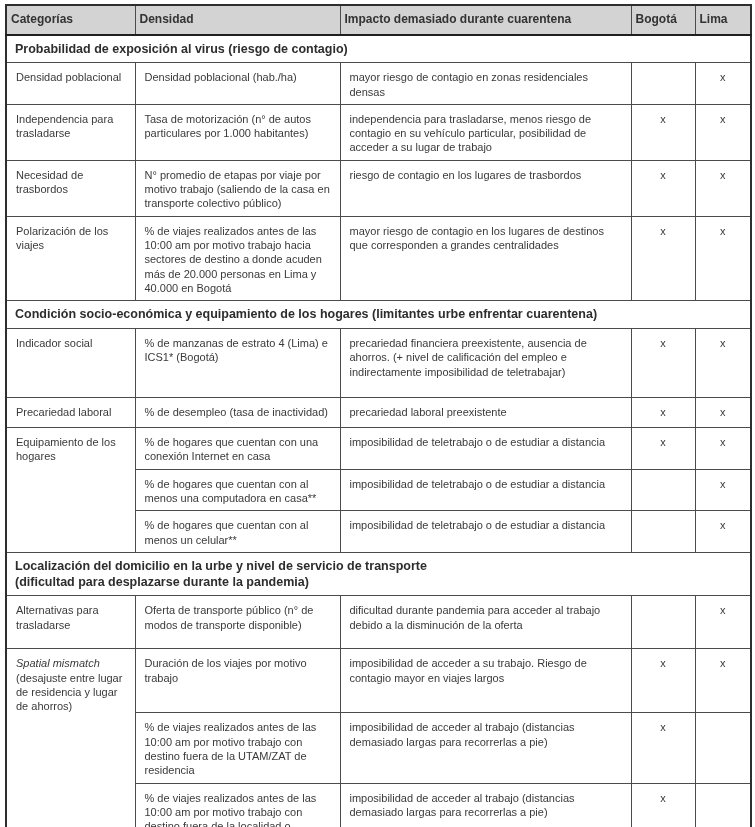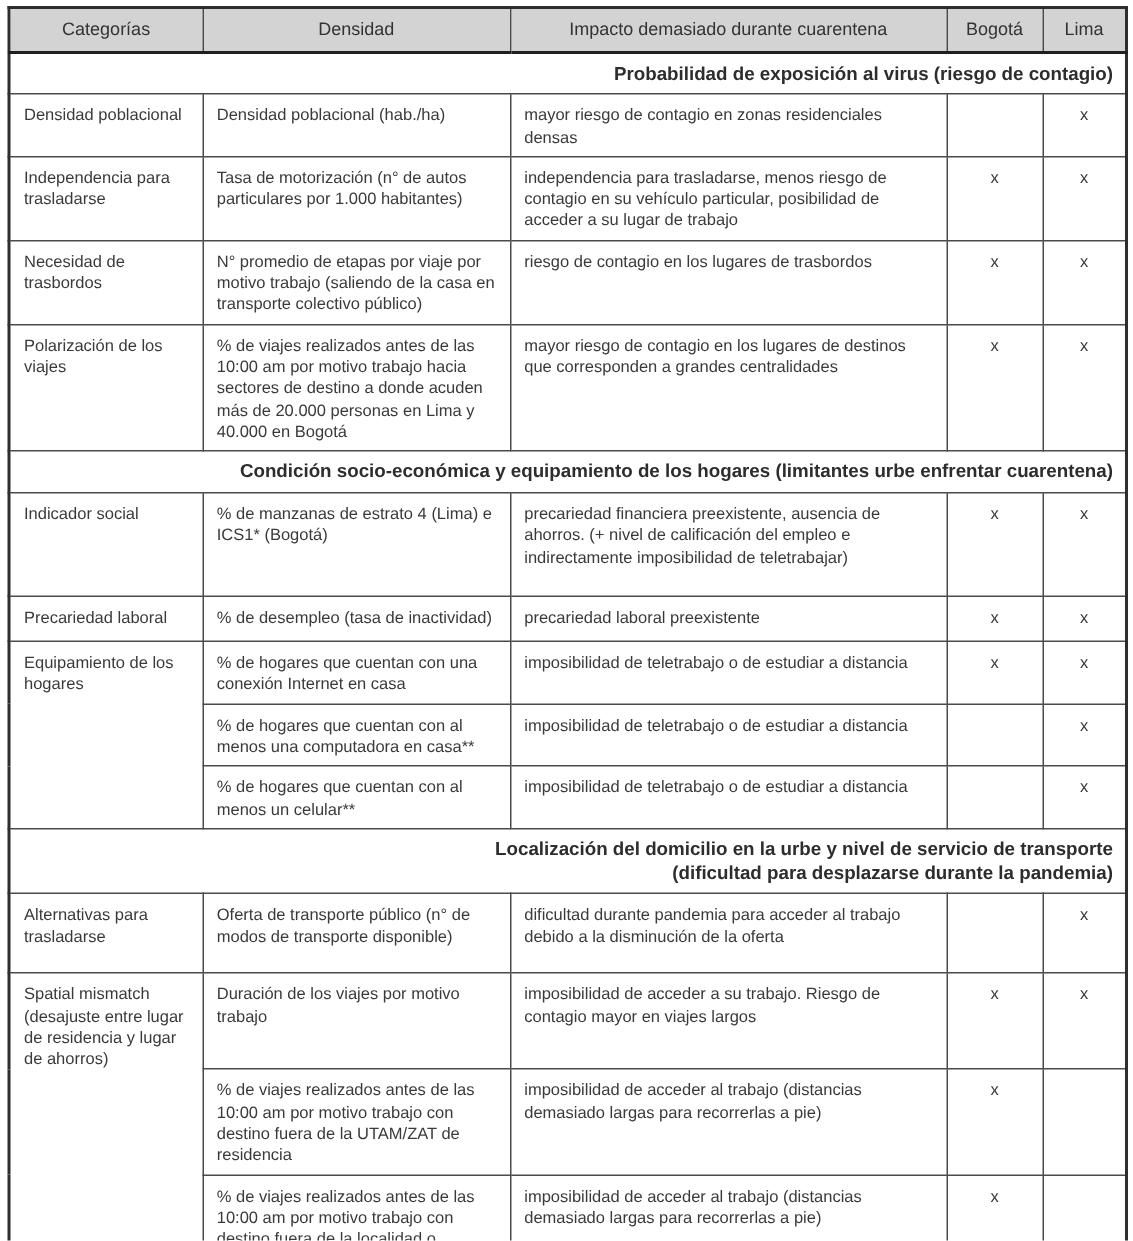--- a/index.html
+++ b/index.html
@@ -29,42 +29,42 @@
     vertical-align: top;
     box-sizing: border-box;
     font-size: 11px;
     line-height: 1.3;
     color: #3a3a3a;
     padding: 7px 9px 5px 9px;
     overflow: hidden;
   }
   table.ind-table thead th {
     background: #d3d3d3;
-    font-weight: normal;
+    font-weight: bold;
     font-size: 12px;
     color: #333333;
-    text-align: center;
+    text-align: left;
     vertical-align: middle;
     padding: 6px 4px;
     border-bottom: 2px solid #1f1f1f;
   }
   tr.section-row td {
-    text-align: right;
+    text-align: left;
     font-weight: bold;
     font-size: 12.5px;
     color: #2d2d2d;
     vertical-align: middle;
     padding: 5px 8px;
   }
   td.mark {
     text-align: center;
     padding-left: 2px;
     padding-right: 2px;
   }
-  span.it { }
+  span.it { font-style: italic; }
 </style>
 </head>
 <body>
 
 <div class="page">
   <table class="ind-table">
     <colgroup>
       <col style="width:129px">
       <col style="width:205px">
       <col style="width:291px">

